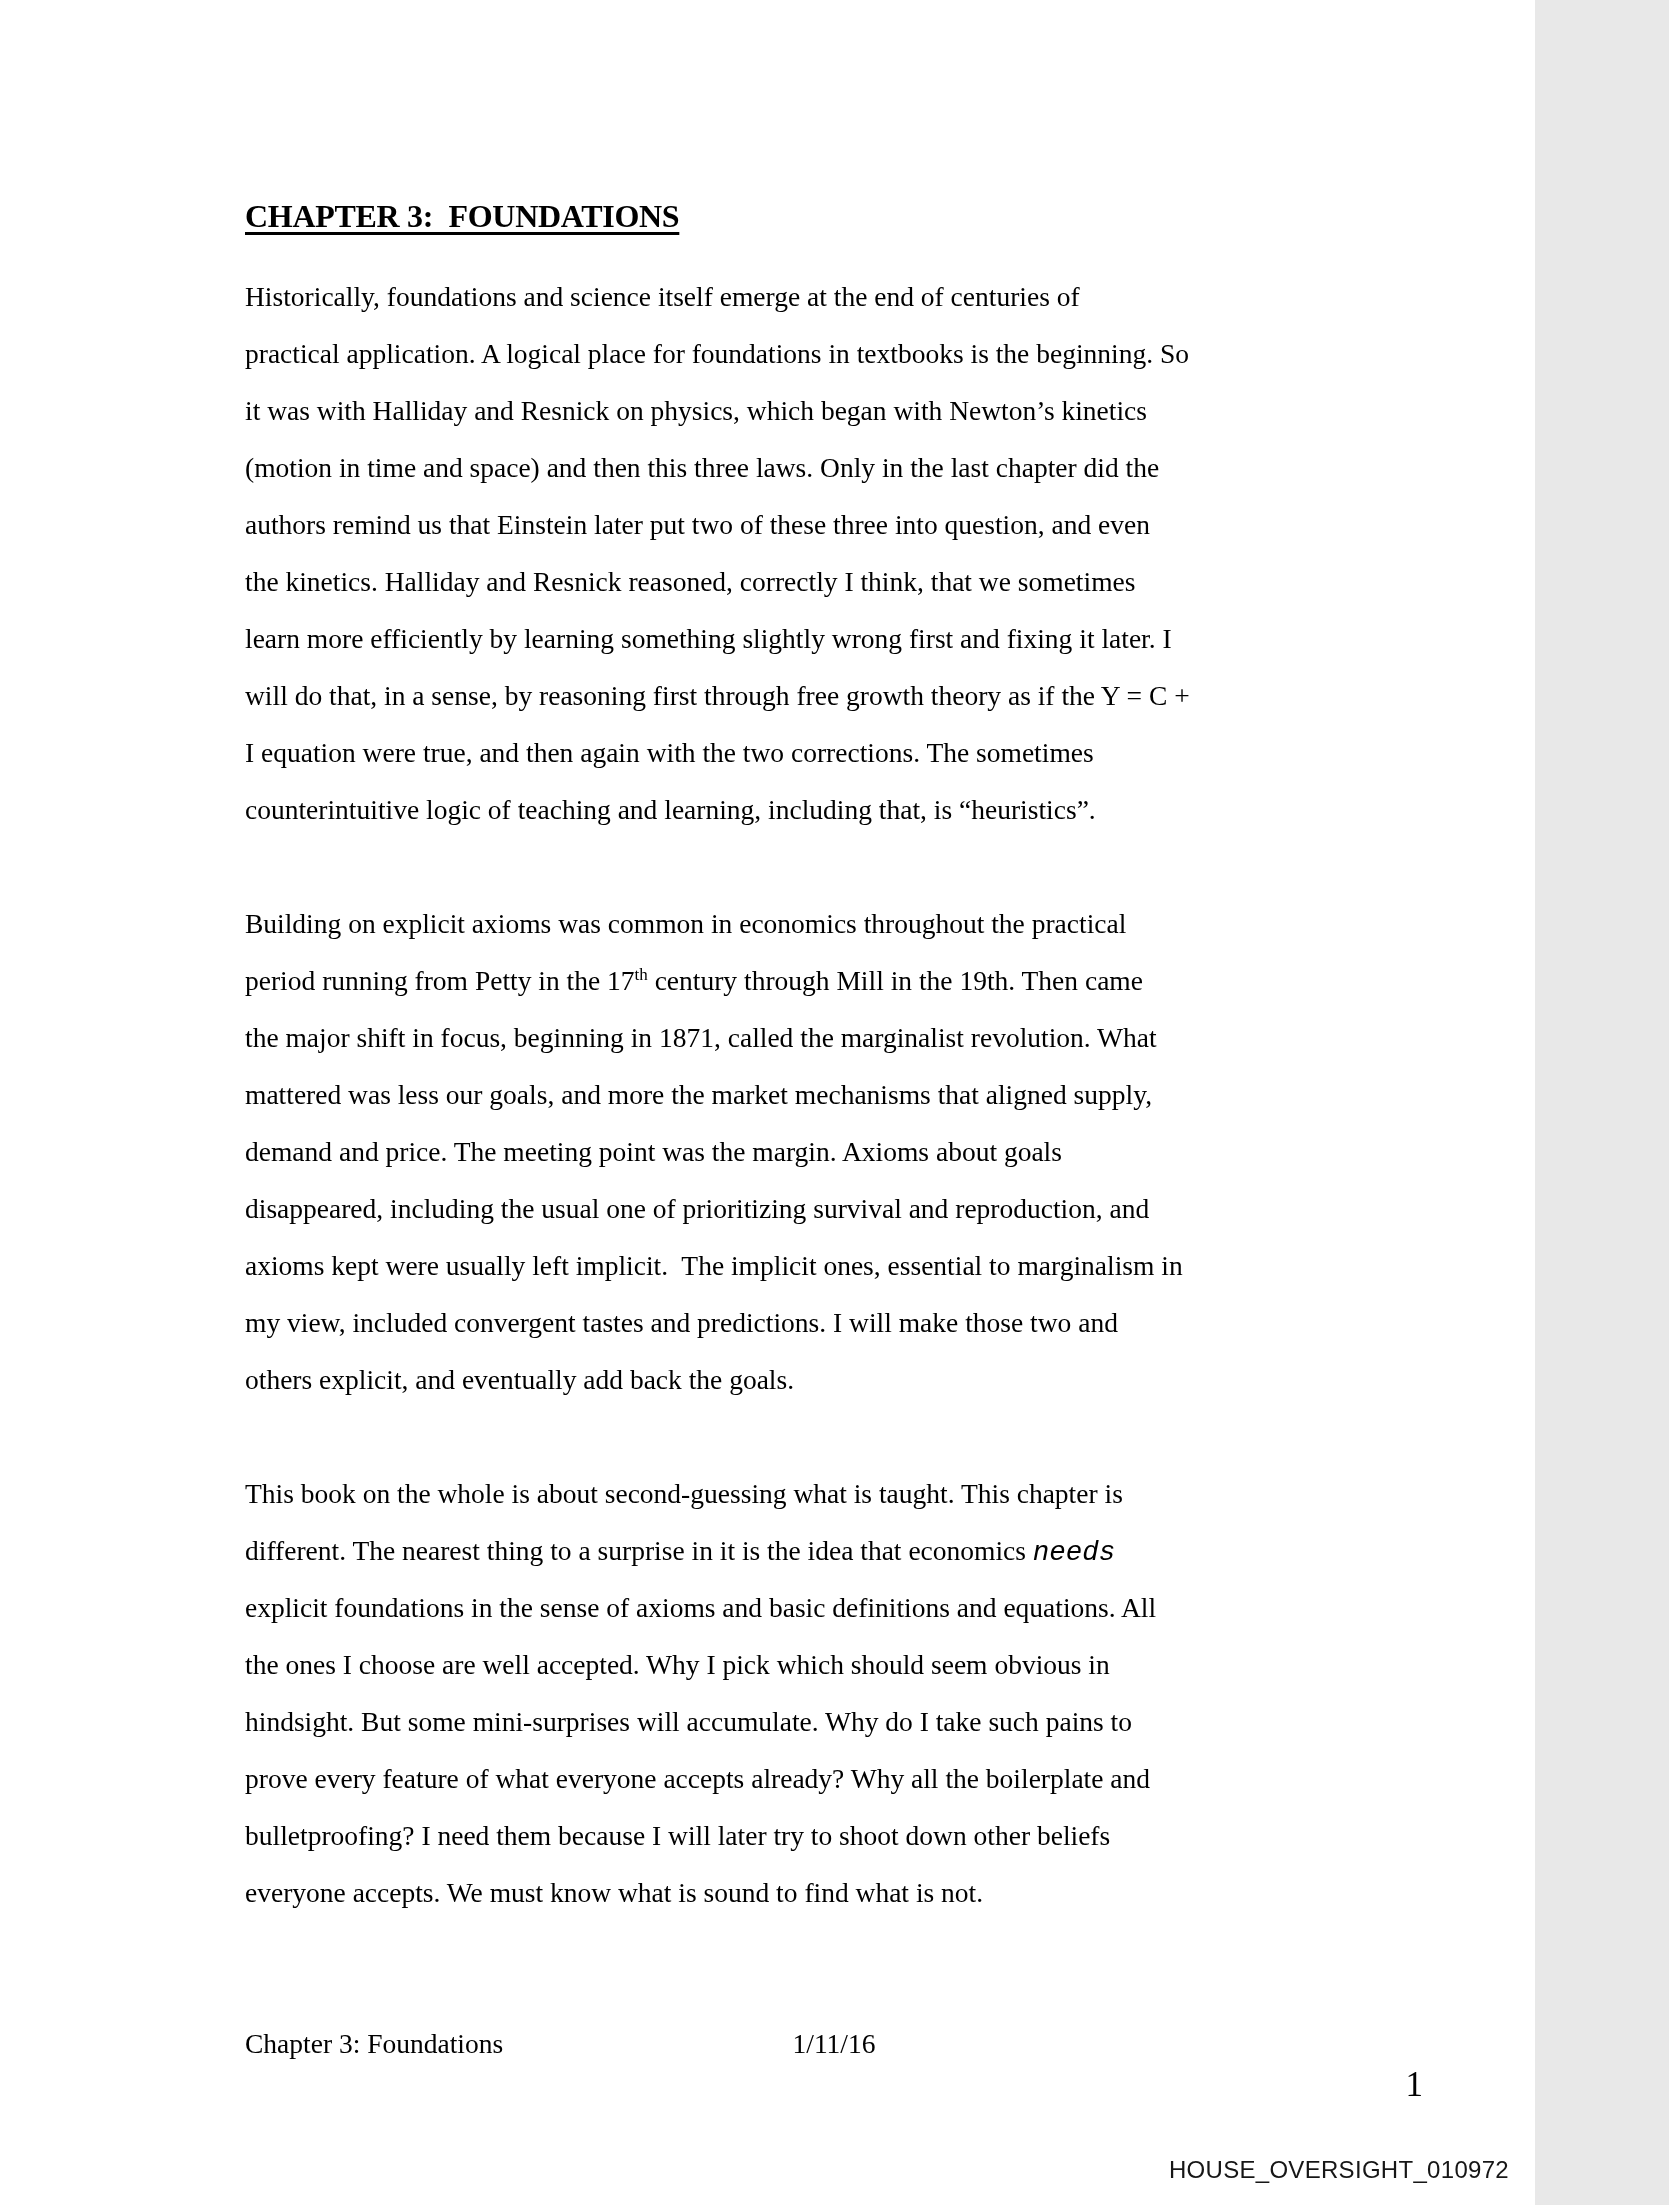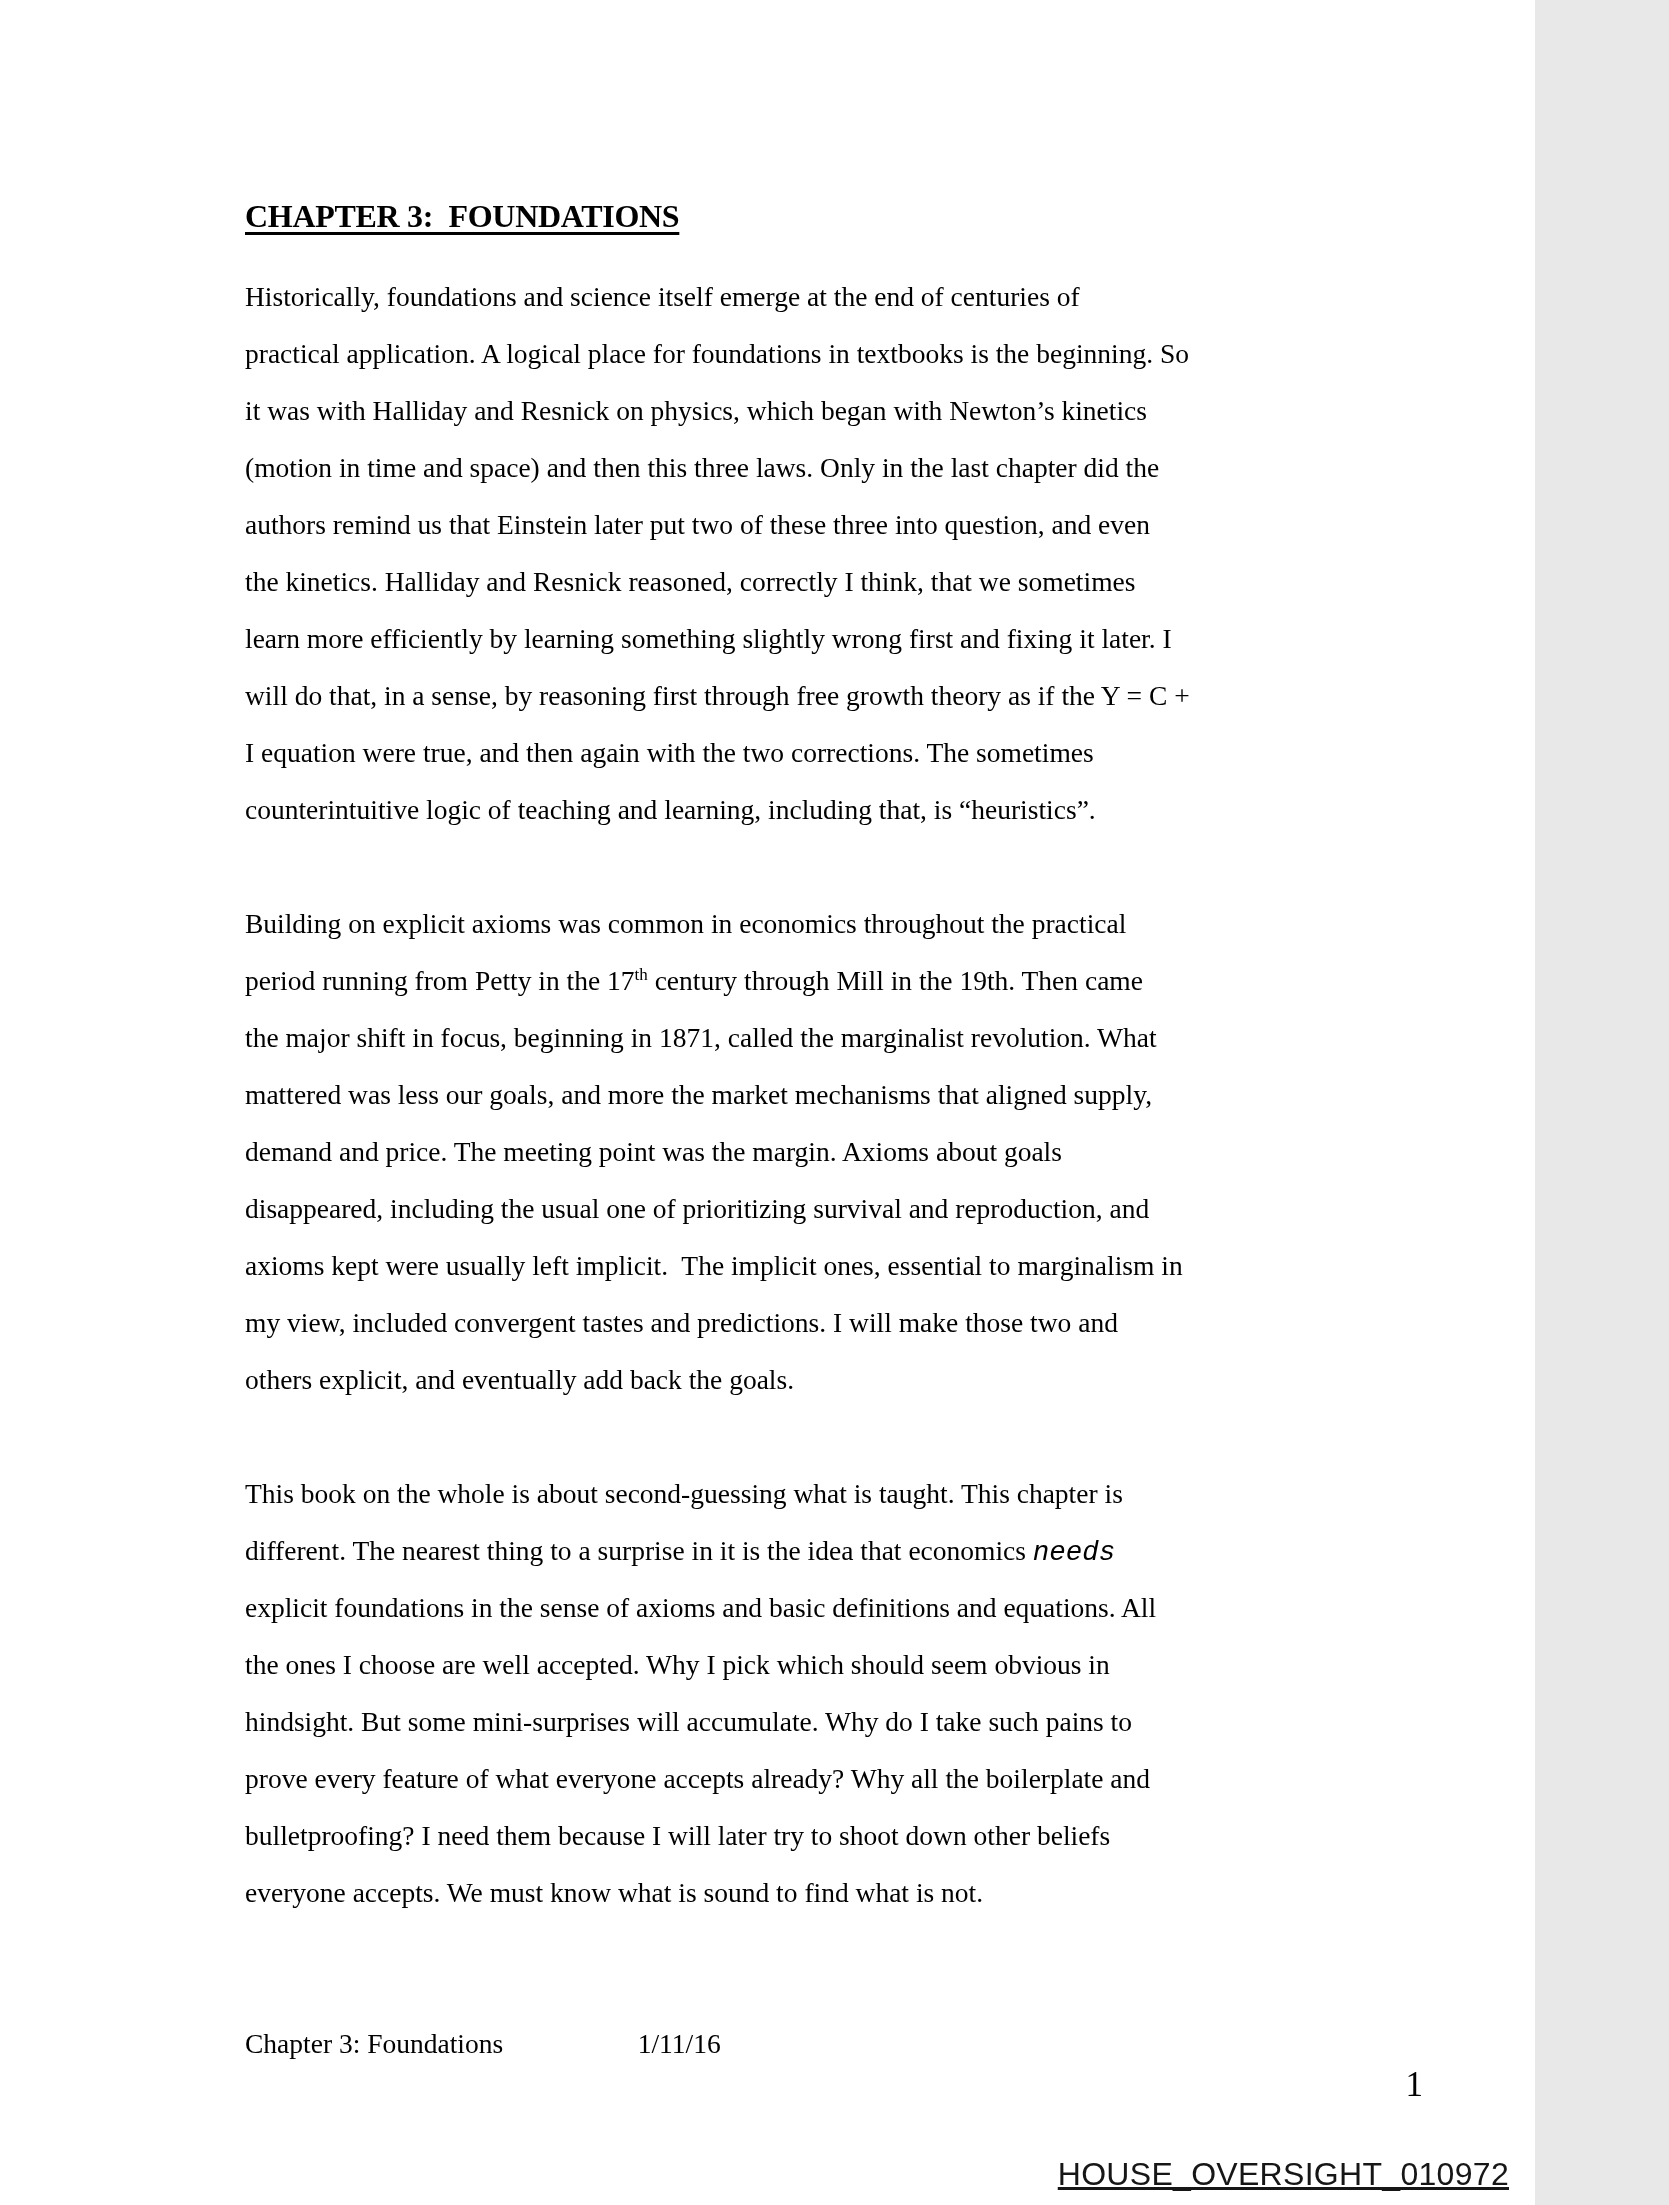--- a/index.html
+++ b/index.html
@@ -55,37 +55,36 @@
   .footer {
     position: absolute;
     left: 245px;
     top: 2028px;
     width: 1178px;
     display: flex;
     align-items: baseline;
     font-size: 27.5px;
   }
   .footer-left  { flex: 1; text-align: left;   white-space: pre; }
-  .footer-center{ flex: 1; white-space: pre; }
+  .footer-center{ flex: 1; text-align: center; white-space: pre; }
   .footer-right { flex: 1; text-align: right;  white-space: pre; }
   .page-number {
     font-size: 35px;
     position: relative;
     top: 5.2px;
   }
   .bates-stamp {
     position: absolute;
     right: 26px;
     top: 2156px;
     font-family: "Liberation Sans", "DejaVu Sans", sans-serif;
-    font-size: 32px;
+    font-size: 24px;
     color: #161616;
     letter-spacing: 0.3px;
     white-space: pre;
-    text-decoration: underline;
   }
 </style>
 </head>
 <body>
 
 <div class="page">
 
   <div class="heading">CHAPTER 3:  FOUNDATIONS</div>
 
   <div class="body-text">

